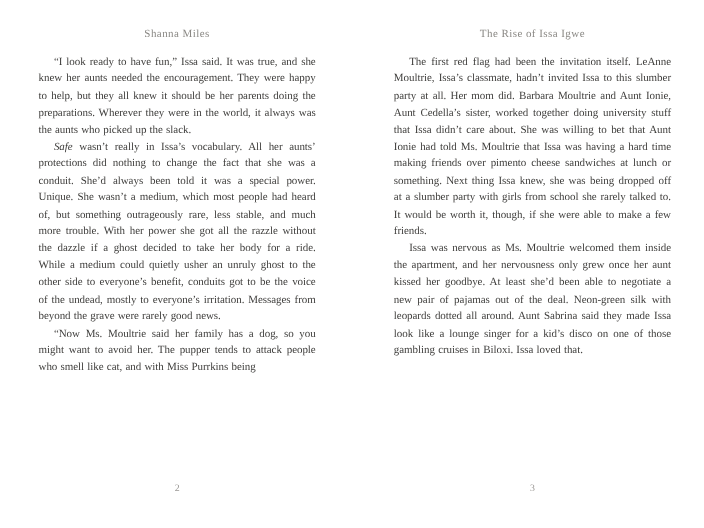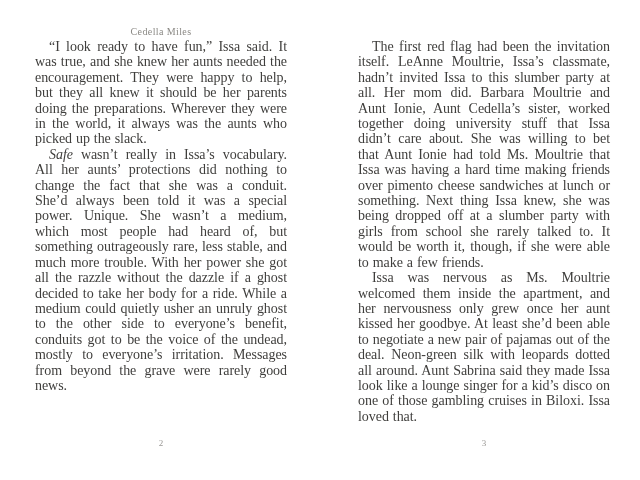--- a/index.html
+++ b/index.html
@@ -30,25 +30,25 @@
     top: 26px;
     left: 0;
     width: 100%;
     text-align: center;
     font-size: 10px;
     letter-spacing: 0.4px;
     color: var(--header-text);
   }
   .body-text {
     position: absolute;
-    top: 39px;
+    top: 49px;
     left: 0;
     right: 0;
     text-align: justify;
-    font-size: 14px;
+    font-size: 10px;
     line-height: 15.4px;
     letter-spacing: -0.05px;
     word-spacing: 0.5px;
     color: var(--body-text);
   }
   .body-text p { margin: 0; }
   .body-text p.indent { text-indent: 14px; }
   .page-number {
     position: absolute;
     top: 438px;
@@ -59,29 +59,31 @@
     color: var(--page-number-text);
   }
   .italic { font-style: italic; }
 </style>
 </head>
 <body>
 
 <div class="spread">
 
   <section class="page left">
-    <div class="running-header">Cedella Miles</div>
+    <div class="running-header">Shanna Miles</div>
     <div class="body-text">
         <p class="indent"><span>“I look ready to have fun,” Issa said. It was true, and she knew her aunts needed the encouragement. They were happy to help, but they all knew it should be her parents doing the preparations. Wherever they were in the world, it always was the aunts who picked up the slack.</span></p>
         <p class="indent"><span class="italic">Safe</span><span> wasn’t really in Issa’s vocabulary. All her aunts’ protections did nothing to change the fact that she was a conduit. She’d always been told it was a special power. Unique. She wasn’t a medium, which most people had heard of, but something outrageously rare, less stable, and much more trouble. With her power she got all the razzle without the dazzle if a ghost decided to take her body for a ride. While a medium could quietly usher an unruly ghost to the other side to everyone’s benefit, conduits got to be the voice of the undead, mostly to everyone’s irritation. Messages from beyond the grave were rarely good news.</span></p>
+        <p class="indent"><span>“Now Ms. Moultrie said her family has a dog, so you might want to avoid her. The pupper tends to attack people who smell like cat, and with Miss Purrkins being</span></p>
       </div>
     <div class="page-number">2</div>
   </section>
 
   <section class="page right">
+    <div class="running-header">The Rise of Issa Igwe</div>
     <div class="body-text">
         <p class="indent"><span>The first red flag had been the invitation itself. LeAnne Moultrie, Issa’s classmate, hadn’t invited Issa to this slumber party at all. Her mom did. Barbara Moultrie and Aunt Ionie, Aunt Cedella’s sister, worked together doing university stuff that Issa didn’t care about. She was willing to bet that Aunt Ionie had told Ms. Moultrie that Issa was having a hard time making friends over pimento cheese sandwiches at lunch or something. Next thing Issa knew, she was being dropped off at a slumber party with girls from school she rarely talked to. It would be worth it, though, if she were able to make a few friends.</span></p>
         <p class="indent"><span>Issa was nervous as Ms. Moultrie welcomed them inside the apartment, and her nervousness only grew once her aunt kissed her goodbye. At least she’d been able to negotiate a new pair of pajamas out of the deal. Neon-green silk with leopards dotted all around. Aunt Sabrina said they made Issa look like a lounge singer for a kid’s disco on one of those gambling cruises in Biloxi. Issa loved that.</span></p>
       </div>
     <div class="page-number">3</div>
   </section>
 
 </div>
 
 </body></html>

